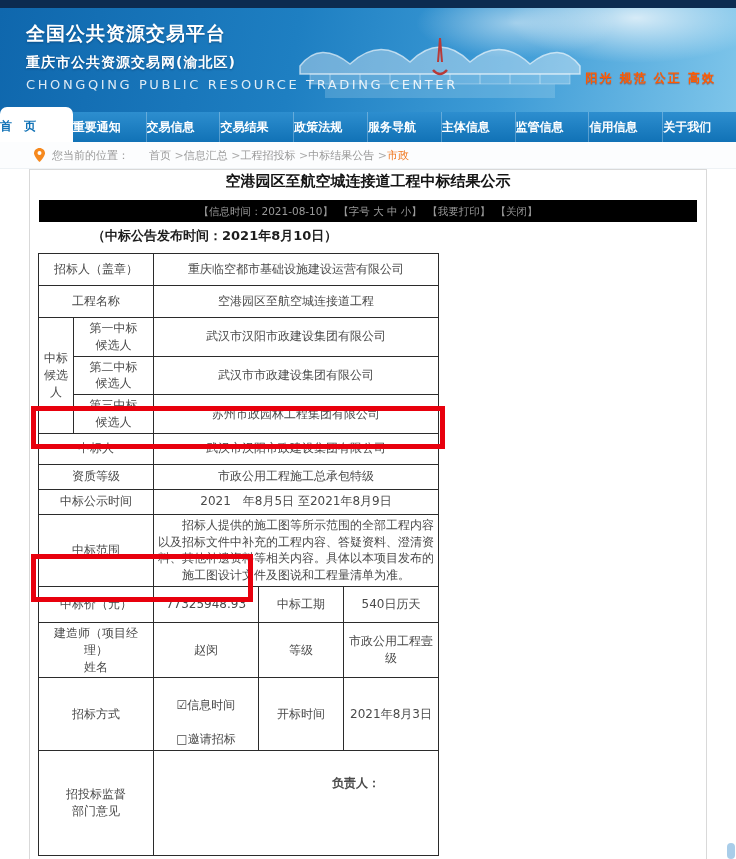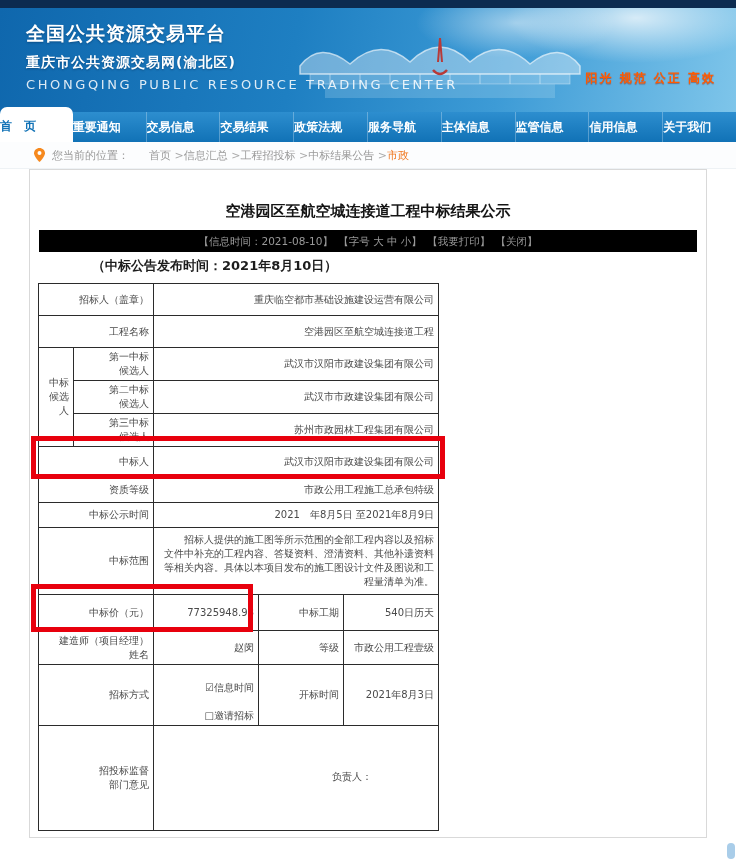--- a/index.html
+++ b/index.html
@@ -47,39 +47,39 @@
     background:#fcfdfe;border-bottom:1px solid #eef2f5;
     font-size:11px;color:#999;
   }
   .crumb{color:#999;cursor:pointer;}
   .crumb:not(:last-child)::after{content:" > ";color:#aaa;cursor:default;}
   .crumb.current{color:#f07820;}
   .pin{margin-right:7px;display:inline-block;}
   .bc-prefix{margin-right:20px;}
   
   .content-box{margin:0 29px;border:1px solid #d9d9d9;background:#fff;}
-  .article-title{text-align:center;font-size:15px;font-weight:bold;color:#141414;padding:32px 0 9px;}
+  .article-title{text-align:center;font-size:15px;font-weight:bold;color:#141414;padding:2px 0 9px;}
   .meta-bar{margin:0 9px;background:#000000;height:22px;line-height:22px;text-align:center;font-size:10.5px;color:#999;}
   .meta-bar span{margin:0 1px;}
   .meta-link{cursor:pointer;}
   .table-title{margin:13px 0 0 45px;font-size:17px;font-weight:bold;color:#1c1c1c;letter-spacing:2px;}
   .table-subtitle{margin:5px 0 0 62px;font-size:13px;font-weight:bold;color:#1c1c1c;}
   
   .table-wrap{position:relative;margin:8px 0 6px 8px;width:414px;}
   table.bid{border-collapse:collapse;table-layout:fixed;width:400px;}
   table.bid td{
-    border:1px solid #2b2b2b;font-size:10px;color:#4a4a4a;
-    text-align:right;vertical-align:middle;padding:2px 4px;
+    border:1px solid #2b2b2b;font-size:12px;color:#4a4a4a;
+    text-align:center;vertical-align:middle;padding:2px 4px;
     white-space:pre-line;line-height:1.4;overflow:hidden;margin-left:48px;
   }
   td.lbl{color:#3c3c3c;}
   td.scope-cell{text-align:left;text-indent:2em;padding:5px 9px;line-height:1.5;white-space:normal;}
   td.method-cell{text-align:left;padding-left:9px;}
   td.sup-value{position:relative;white-space:normal;}
-  .sup-person{position:absolute;left:178px;top:44px;}
+  .sup-person{position:absolute;left:178px;top:24px;font-weight:bold;}
   .redbox{position:absolute;border:5px solid #e8000d;pointer-events:none;z-index:5;}
   .redbox.winner{left:-7px;top:153px;width:404px;height:33px;}
   .redbox.price{left:-7px;top:301px;width:212px;height:38px;}
   .scroll-thumb{position:absolute;right:1px;bottom:0;width:8px;height:16px;background:#a9cde9;border-radius:4px;}
 </style>
 </head>
 <body>
 
 <div class="top-strip"></div>
 

